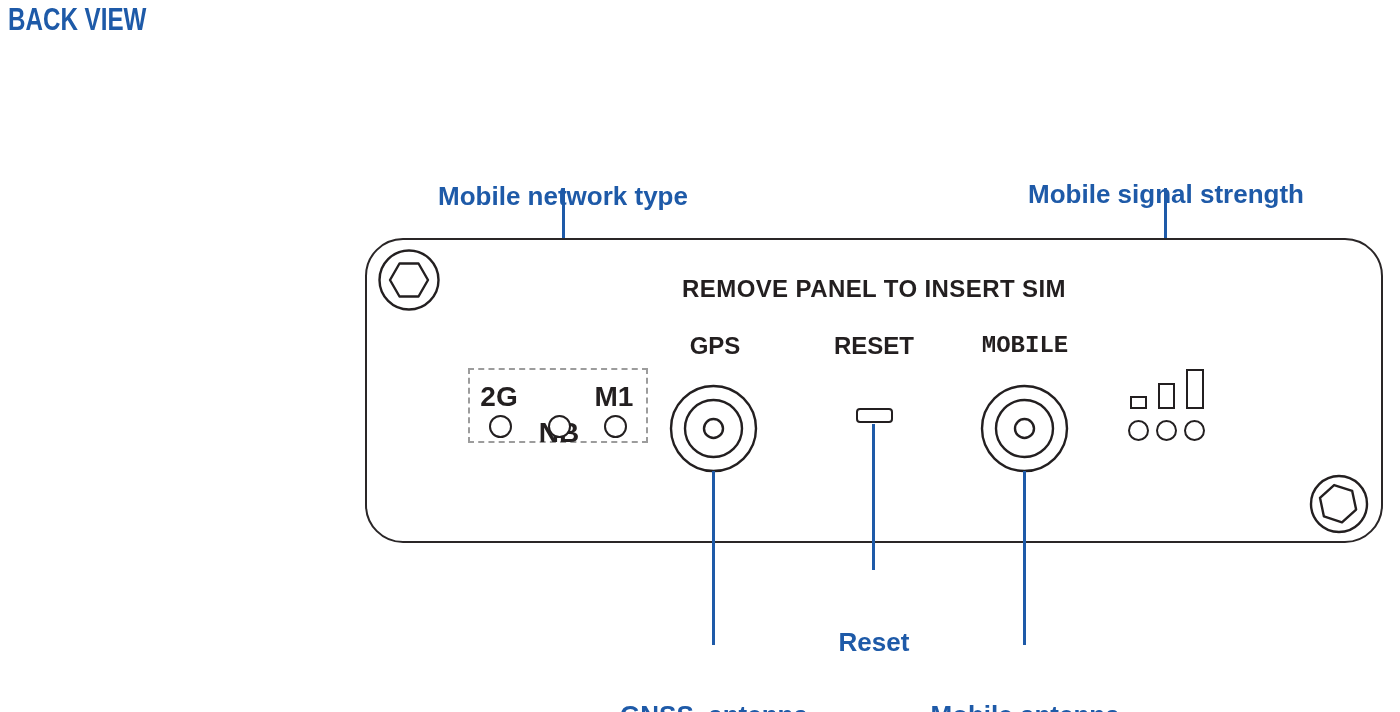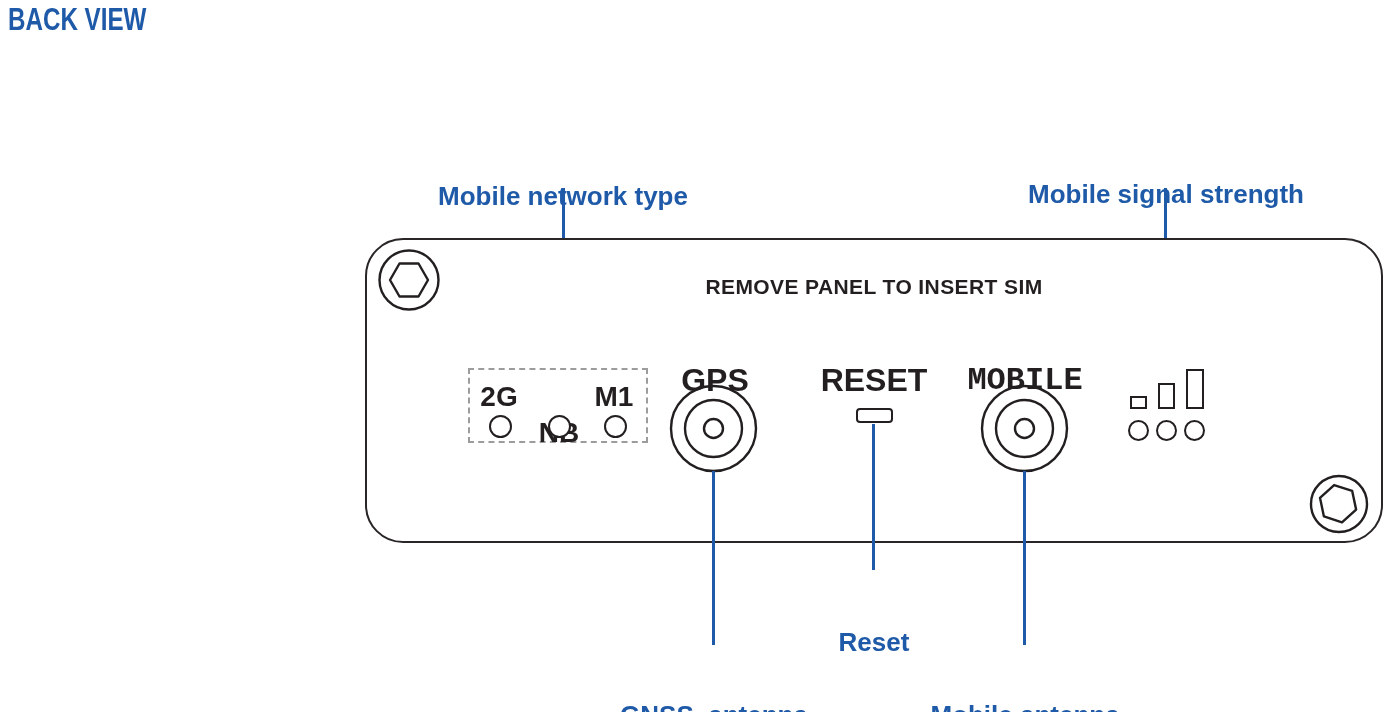--- a/index.html
+++ b/index.html
@@ -37,27 +37,27 @@
   
   .panel{
     position:absolute;left:365px;top:238px;
     width:1018px;height:305px;
     border:2px solid #2a2627;border-radius:38px;
     box-sizing:border-box;background:#ffffff;
   }
   .sim-notice{
     position:absolute;left:624px;top:275px;width:500px;
     text-align:center;
-    font-size:21px;font-weight:bold;color:#231f20;
+    font-size:24px;font-weight:bold;color:#231f20;
     letter-spacing:0.4px;white-space:nowrap;
   }
   .port-label{
-    position:absolute;top:362px;
+    position:absolute;top:332px;
     transform:translateX(-50%);
-    font-size:32px;font-weight:bold;color:#231f20;
+    font-size:24px;font-weight:bold;color:#231f20;
     white-space:nowrap;
   }
   
   .led-group{
     position:absolute;left:468px;top:368px;
     width:180px;height:75px;
     border:2px dashed #9c9c9c;
     box-sizing:border-box;
   }
   .led-label{

